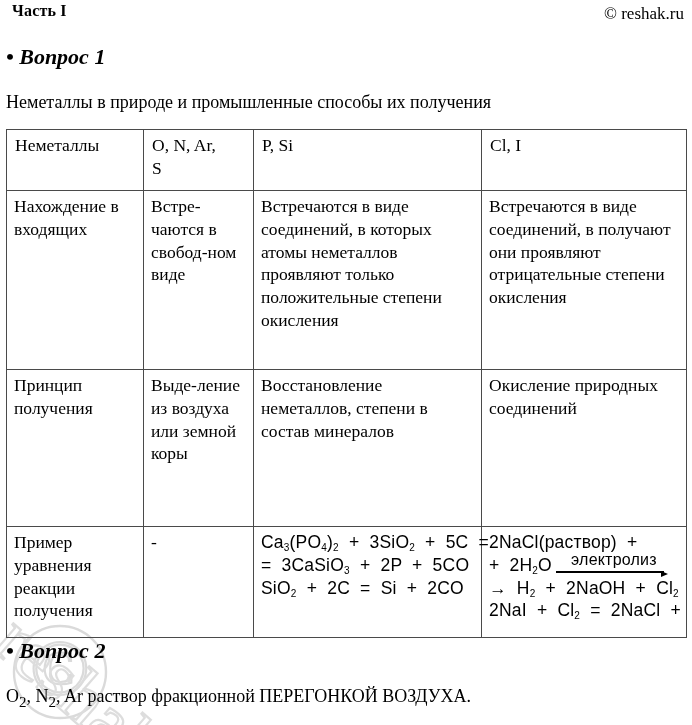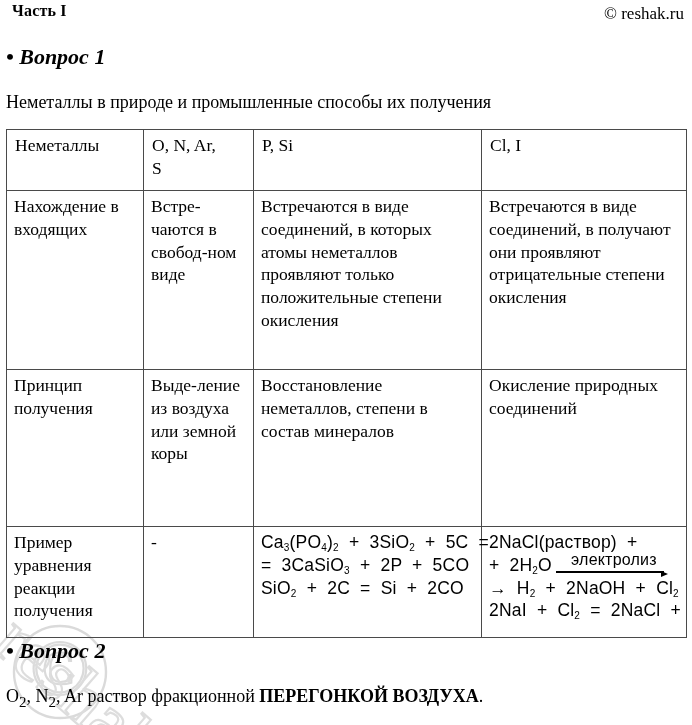--- a/index.html
+++ b/index.html
@@ -82,21 +82,21 @@
   }
   .q1-intro { margin-top: 22px; }
 
   .answer-line {
     font-size: 18px;
     margin: 0;
     position: relative;
     z-index: 2;
     white-space: nowrap;
   }
-  .answer-line .strong { font-weight: bold; }
+  .answer-line .strong { font-weight: normal; }
   .q2-answer { margin-top: 22px; }
 
   
   table.nm-table {
     border-collapse: collapse;
     table-layout: fixed;
     width: 680px;
     margin-top: 16px;
     position: relative;
     z-index: 2;

